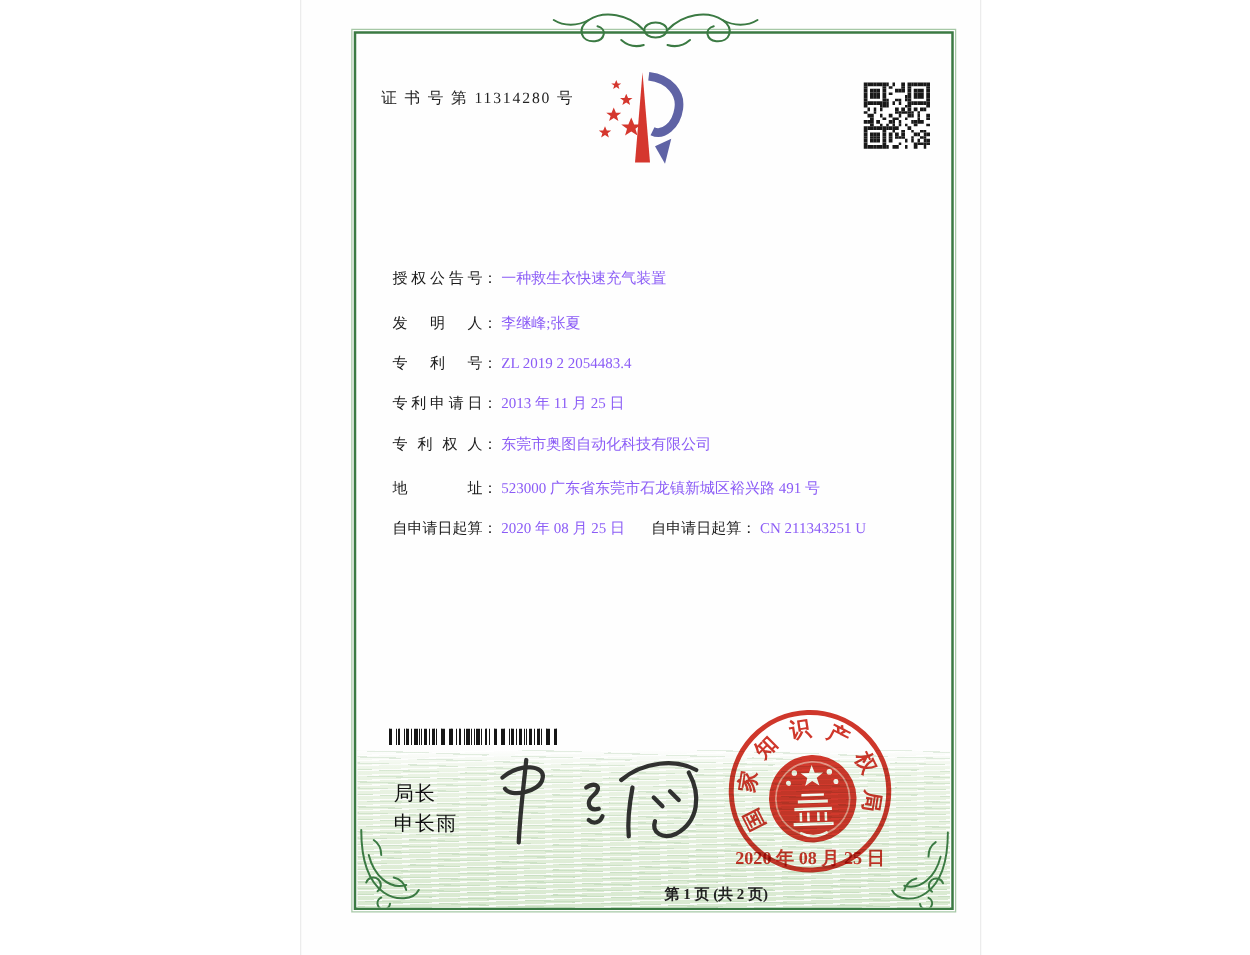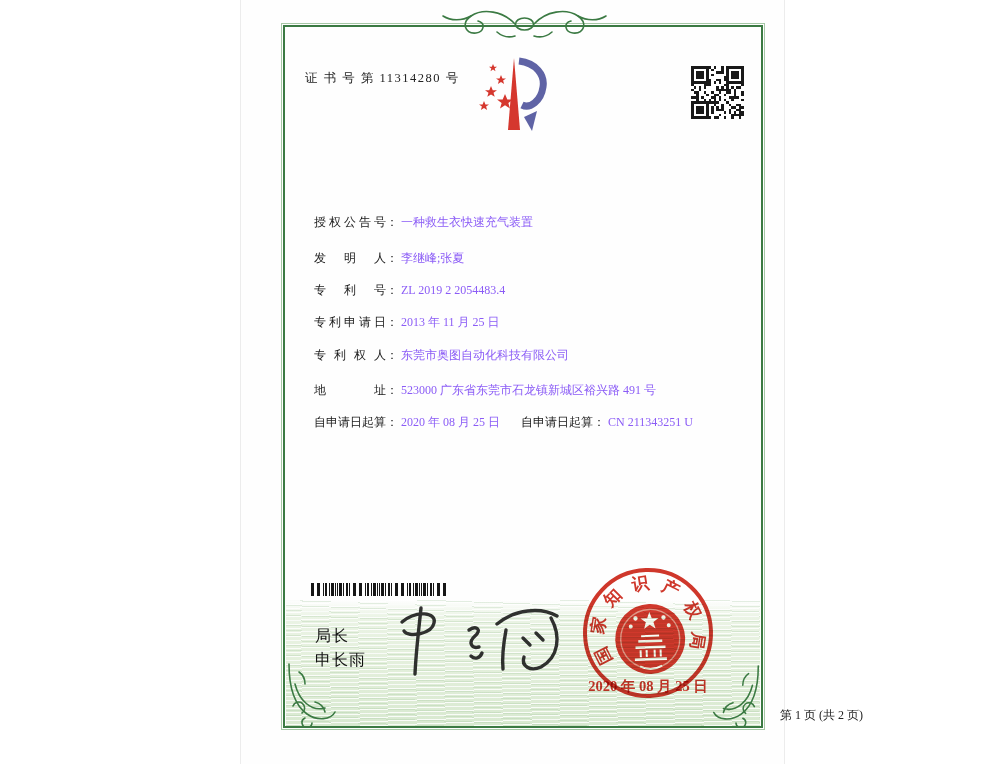--- a/index.html
+++ b/index.html
@@ -65,22 +65,22 @@
           border:4px solid var(--seal-red,#d0372b); border-radius:50%;
           mix-blend-mode:multiply; transform:rotate(-2deg); }
   .seal-ch { position:absolute; left:50%; top:50%; z-index:2;
              transform:translate(-50%,-50%) rotate(var(--a)) translateY(-50px);
              font-size:17px; font-weight:bold; color:var(--seal-red,#d0372b); }
   svg.emblem { position:absolute; left:26px; top:30px; width:74px; height:74px; }
   .seal-date { position:absolute; left:332px; top:677px; width:150px; text-align:center; z-index:6;
                font-size:14.5px; font-weight:bold; color:var(--seal-red,#d0372b);
                mix-blend-mode:multiply; white-space:nowrap; }
 
-  .page-note { position:absolute; left:42px; top:707px; width:580px; text-align:right; z-index:3;
-               font-size:12px; color:#222; }
+  .page-note { position:absolute; left:42px; top:707px; width:580px; text-align:center; z-index:3;
+               font-size:12px; color:#222;font-weight:bold; }
   .back-note { position:absolute; left:42px; top:741px; width:480px; text-align:center; z-index:3;
                font-size:12px; color:#333; letter-spacing:2px; }
 
   .green-stroke { stroke:var(--border-green,#4e8c57); fill:none; stroke-width:1.6; stroke-linecap:round; }
 </style>
 </head>
 <body>
 
 <div class="canvas">
   <div class="page">

